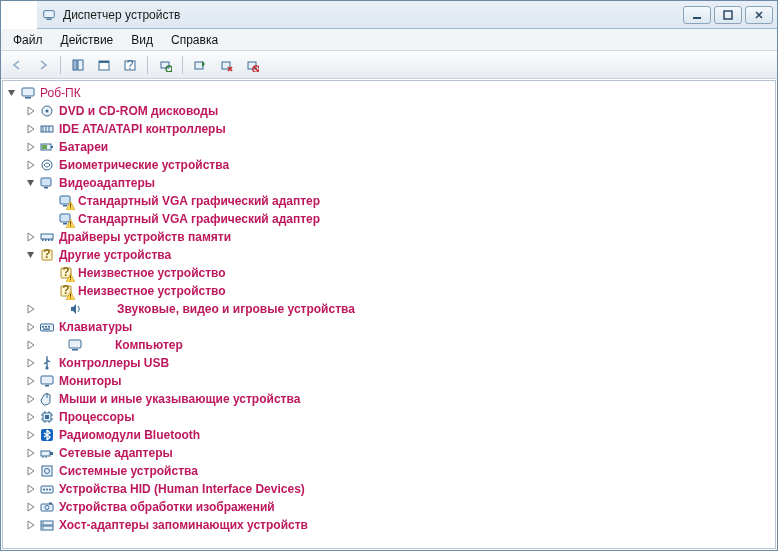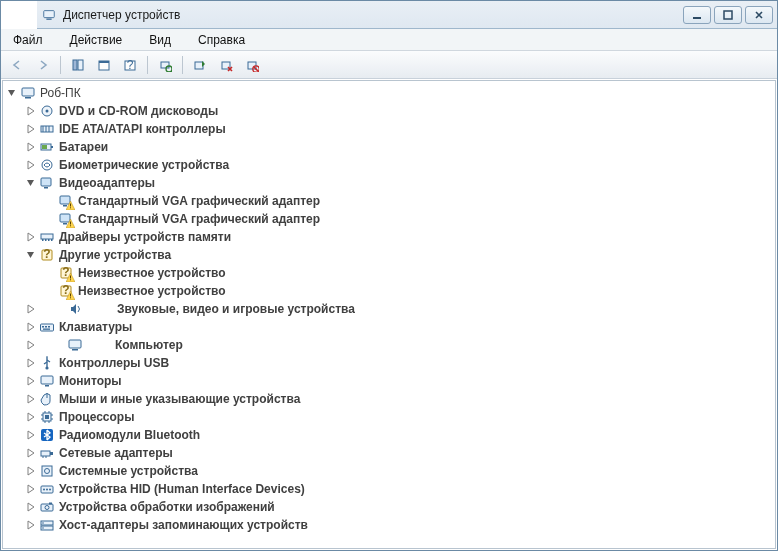--- a/index.html
+++ b/index.html
@@ -6,38 +6,38 @@
   html, body { margin: 0; padding: 0; width: 778px; height: 551px; overflow: hidden; background: #fff; }
   .window { width: 778px; height: 551px; display: flex; flex-direction: column; border: 1px solid #6b8aa5; }
   
   .titlebar { height: 28px; background: linear-gradient(#e9eff5,#dfe8f1); display: flex; align-items: center; padding: 0 4px; border-bottom: 1px solid #9fb7cc; margin-left: 36px; }
   .titlebar .title-icon { width: 16px; height: 16px; margin-right: 6px; display: inline-flex; align-items: center; justify-content: center; color: #3b5a78; }
   .titlebar .title-text { color: #1a1a1a; flex: 1; }
   .win-btns { display: flex; gap: 3px; }
   .win-btn { width: 28px; height: 18px; border: 1px solid #8aa4bc; border-radius: 3px; background: linear-gradient(#f4f8fb,#dce7f1); display: flex; align-items: center; justify-content: center; color: #2c4a63; }
   .win-btn svg { display: block; }
   
-  .menubar { height: 22px; display: flex; align-items: center; padding: 0 4px; gap: 11px; background: #f2f5f7; border-bottom: 1px solid #d0d7de; }
+  .menubar { height: 22px; display: flex; align-items: center; padding: 0 4px; gap: 2px; background: #f2f5f7; border-bottom: 1px solid #d0d7de; }
   .menu-item { padding: 2px 8px; color: #111; cursor: default; }
   
   .toolbar { height: 28px; display: flex; align-items: center; padding: 0 4px; gap: 2px; background: linear-gradient(#fbfcfd,#e7ecf1); border-bottom: 1px solid #c8d1da; }
   .tool-btn { width: 24px; height: 22px; display: flex; align-items: center; justify-content: center; border: 1px solid transparent; border-radius: 2px; }
   .tool-btn.disabled { opacity: 0.55; }
   .tool-sep { width: 1px; height: 18px; background: #bcc6d0; margin: 0 3px; }
   
   .tree-area { flex: 1; overflow: hidden; position: relative; }
   .tree-scroll { position: absolute; inset: 1px; overflow-y: auto; border: 1px solid #b8c4cf; background: #fff; }
   .tree-root { padding: 3px 2px 6px 2px; }
   .node { }
   .row { display: flex; align-items: center; height: 18px; white-space: nowrap; cursor: default; }
   .toggle { width: 14px; height: 14px; display: inline-flex; align-items: center; justify-content: center; margin-right: 1px; color: #5b5b5b; }
   .toggle.empty { visibility: hidden; }
   .row .icon { width: 16px; height: 16px; display: inline-flex; align-items: center; justify-content: center; margin-right: 4px; position: relative; }
   .badge { position: absolute; bottom: -1px; right: -1px; width: 9px; height: 9px; display: flex; align-items: center; justify-content: center; }
-  .label { color: #404040; }
+  .label { color: #be185d; }
   .children { margin-left: 19px; font-weight: bold; }
   
   .tree-scroll::-webkit-scrollbar { width: 17px; }
   .tree-scroll::-webkit-scrollbar-track { background: #f0f0f0; border-left: 1px solid #d0d7de; }
   .tree-scroll::-webkit-scrollbar-thumb { background: #cfd7df; border: 1px solid #b5bec8; }
 </style>
 </head>
 <body>
 
 <div class="window">

